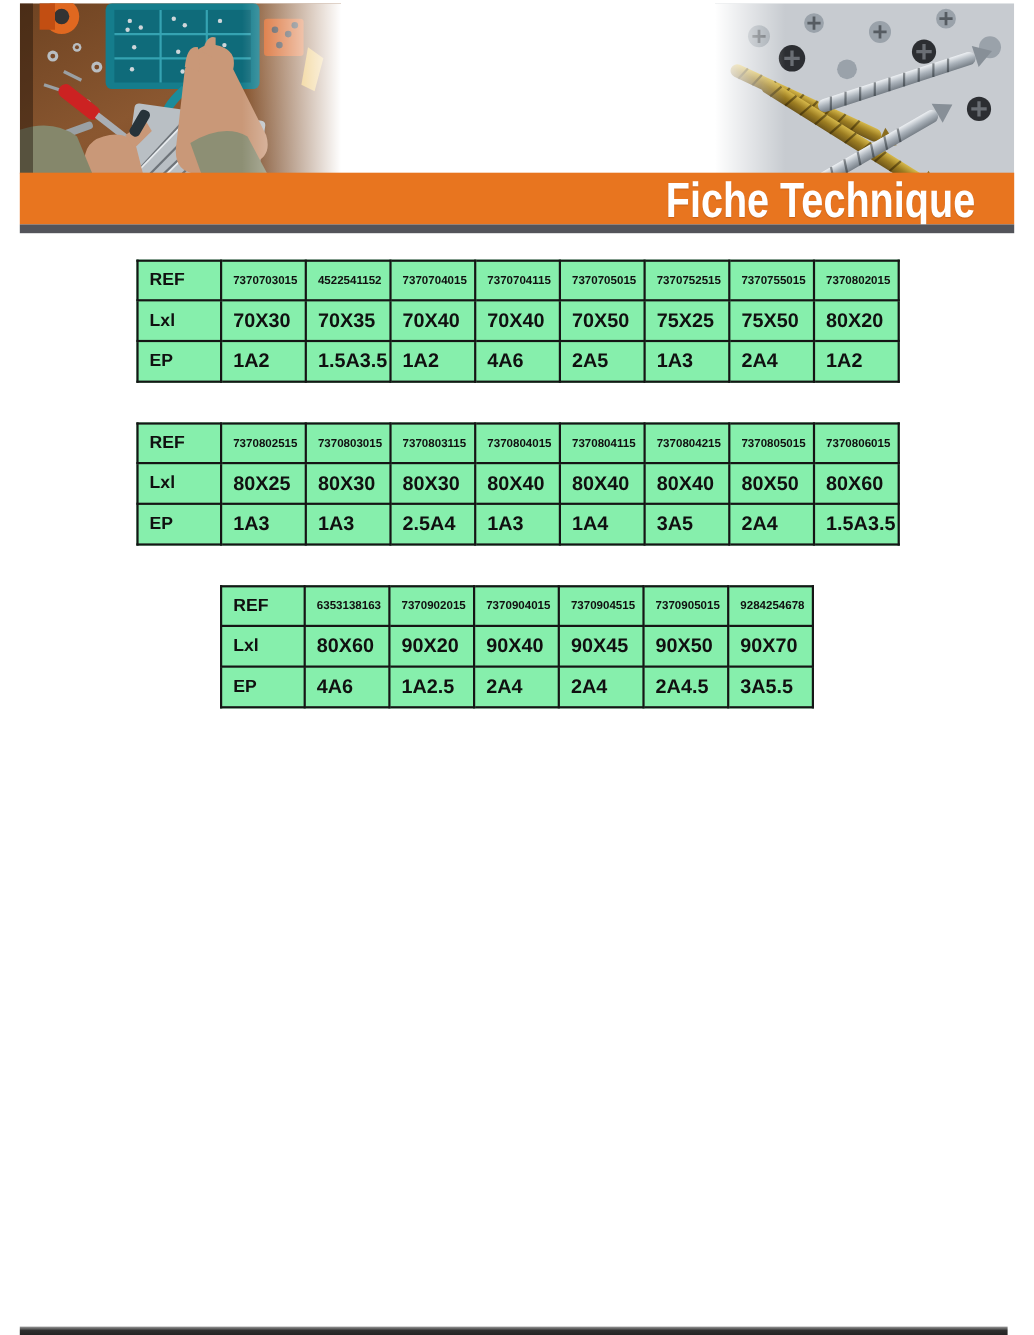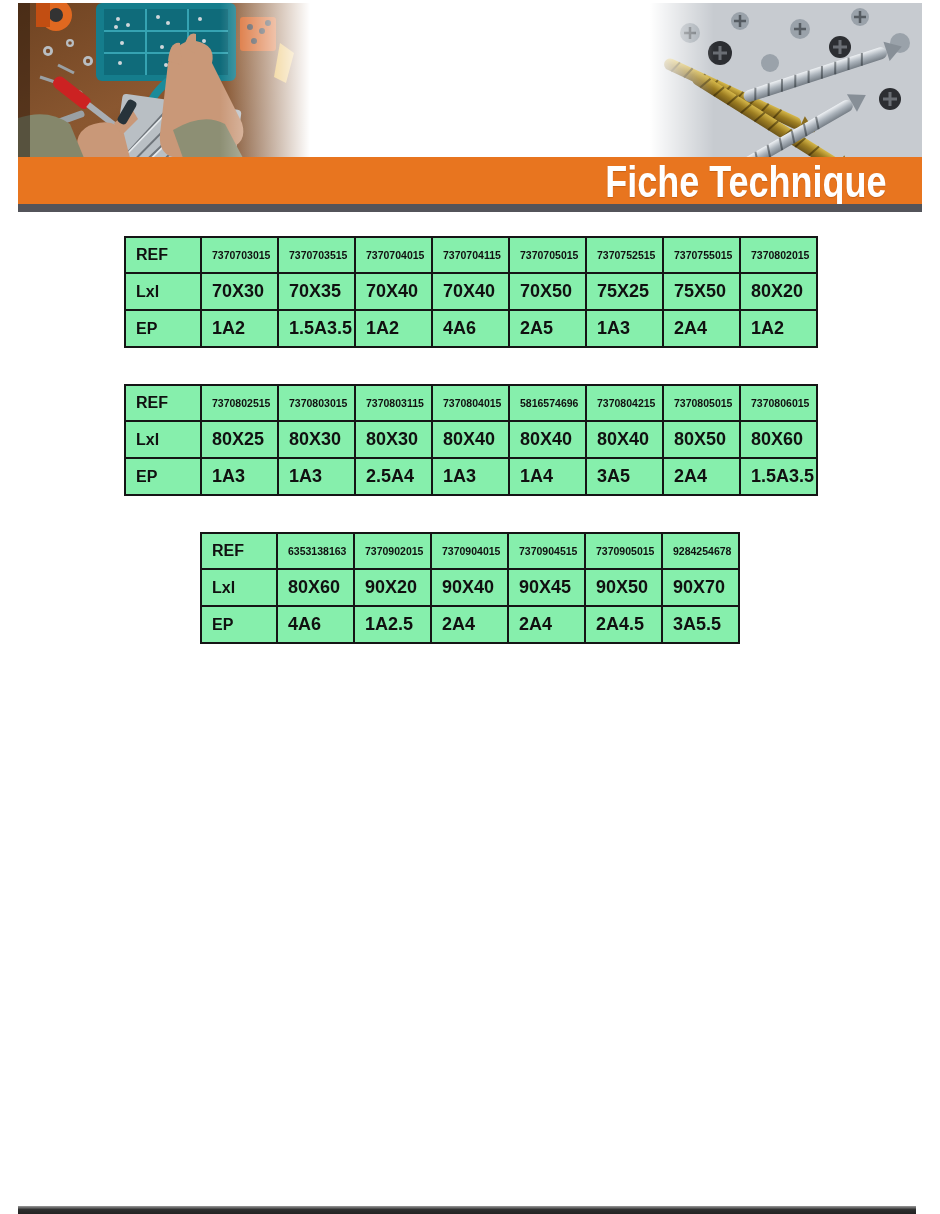--- a/index.html
+++ b/index.html
@@ -278,21 +278,21 @@
         <col class="c-data">
         <col class="c-data">
         <col class="c-data">
         <col class="c-data">
         <col class="c-data">
       </colgroup>
     <tbody>
         <tr class="row-ref">
       <td class="lbl">REF</td>
       <td class="ref">7370703015</td>
-      <td class="ref">7370703515</td>
+      <td class="ref">4522541152</td>
       <td class="ref">7370704015</td>
       <td class="ref">7370704115</td>
       <td class="ref">7370705015</td>
       <td class="ref">7370752515</td>
       <td class="ref">7370755015</td>
       <td class="ref">7370802015</td>
     </tr>
     <tr class="row-val">
       <td class="lbl">Lxl</td>
       <td class="val">70X30</td>
@@ -330,21 +330,21 @@
         <col class="c-data">
         <col class="c-data">
       </colgroup>
     <tbody>
         <tr class="row-ref">
       <td class="lbl">REF</td>
       <td class="ref">7370802515</td>
       <td class="ref">7370803015</td>
       <td class="ref">7370803115</td>
       <td class="ref">7370804015</td>
-      <td class="ref">5816574696</td>
+      <td class="ref">7370804115</td>
       <td class="ref">7370804215</td>
       <td class="ref">7370805015</td>
       <td class="ref">7370806015</td>
     </tr>
     <tr class="row-val">
       <td class="lbl">Lxl</td>
       <td class="val">80X25</td>
       <td class="val">80X30</td>
       <td class="val">80X30</td>
       <td class="val">80X40</td>

